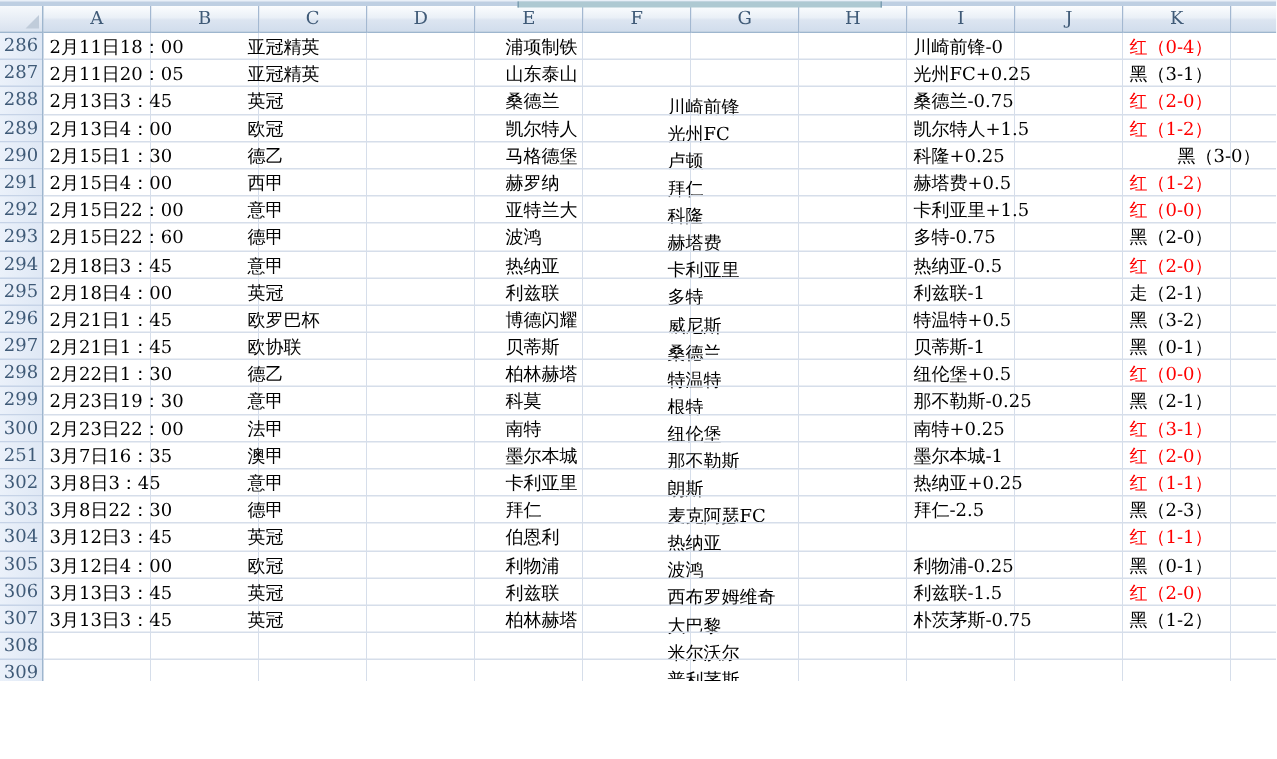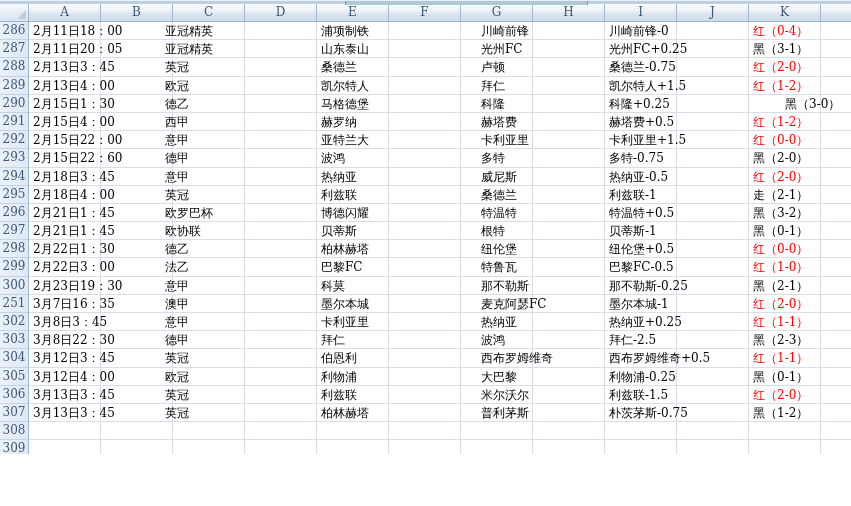--- a/index.html
+++ b/index.html
@@ -45,22 +45,22 @@
   }
   .cells {
     position:absolute; left:29px; top:0; right:0; height:100%; overflow:hidden;
     background-image:repeating-linear-gradient(90deg,
       transparent 0px, transparent 71px, #D6DEEA 71px, #D6DEEA 72px);
   }
   .row { position:relative; height:18.2px; box-sizing:border-box; border-bottom:1px solid #D6DEEA; }
   .cell { position:absolute; top:0; height:18px; line-height:18px; white-space:nowrap; background:transparent; }
   .cA { left:4px; }   
   .cC { left:136px; } 
-  .cE { left:292px; } 
-  .cG { left:452px; } 
+  .cE { left:308px; } 
+  .cG { left:416px;margin-top:40px; } 
   .cI { left:580px;text-align:center; } 
   .cK { left:724px; } 
 </style>
 </head>
 <body>
 
 <div class="screen">
   <div class="top-strip">
     <div class="strip-seg"></div>
   </div>
@@ -214,36 +214,36 @@
         </div>
         <div class="row">
           <span class="cell cA">2月22日1：30</span>
           <span class="cell cC">德乙</span>
           <span class="cell cE">柏林赫塔</span>
           <span class="cell cG">纽伦堡</span>
           <span class="cell cI">纽伦堡+0.5</span>
           <span class="cell cK" style="color: rgb(255, 0, 0);">红（0-0）</span>
         </div>
         <div class="row">
-          <span class="cell cA">2月22日3：00</span>
-          <span class="cell cC">法乙</span>
-          <span class="cell cE">巴黎FC</span>
-          <span class="cell cG">特鲁瓦</span>
-          <span class="cell cI">巴黎FC-0.5</span>
-          <span class="cell cK" style="color: rgb(255, 0, 0);">红（1-0）</span>
-        </div>
-        <div class="row">
           <span class="cell cA">2月23日19：30</span>
           <span class="cell cC">意甲</span>
           <span class="cell cE">科莫</span>
           <span class="cell cG">那不勒斯</span>
           <span class="cell cI">那不勒斯-0.25</span>
           <span class="cell cK" style="color: rgb(0, 0, 0);">黑（2-1）</span>
         </div>
         <div class="row">
+          <span class="cell cA">2月23日22：00</span>
+          <span class="cell cC">法甲</span>
+          <span class="cell cE">南特</span>
+          <span class="cell cG">朗斯</span>
+          <span class="cell cI">南特+0.25</span>
+          <span class="cell cK" style="color: rgb(255, 0, 0);">红（3-1）</span>
+        </div>
+        <div class="row">
           <span class="cell cA">3月7日16：35</span>
           <span class="cell cC">澳甲</span>
           <span class="cell cE">墨尔本城</span>
           <span class="cell cG">麦克阿瑟FC</span>
           <span class="cell cI">墨尔本城-1</span>
           <span class="cell cK" style="color: rgb(255, 0, 0);">红（2-0）</span>
         </div>
         <div class="row">
           <span class="cell cA">3月8日3：45</span>
           <span class="cell cC">意甲</span>
@@ -258,21 +258,20 @@
           <span class="cell cE">拜仁</span>
           <span class="cell cG">波鸿</span>
           <span class="cell cI">拜仁-2.5</span>
           <span class="cell cK" style="color: rgb(0, 0, 0);">黑（2-3）</span>
         </div>
         <div class="row">
           <span class="cell cA">3月12日3：45</span>
           <span class="cell cC">英冠</span>
           <span class="cell cE">伯恩利</span>
           <span class="cell cG">西布罗姆维奇</span>
-          <span class="cell cI">西布罗姆维奇+0.5</span>
           <span class="cell cK" style="color: rgb(255, 0, 0);">红（1-1）</span>
         </div>
         <div class="row">
           <span class="cell cA">3月12日4：00</span>
           <span class="cell cC">欧冠</span>
           <span class="cell cE">利物浦</span>
           <span class="cell cG">大巴黎</span>
           <span class="cell cI">利物浦-0.25</span>
           <span class="cell cK" style="color: rgb(0, 0, 0);">黑（0-1）</span>
         </div>

